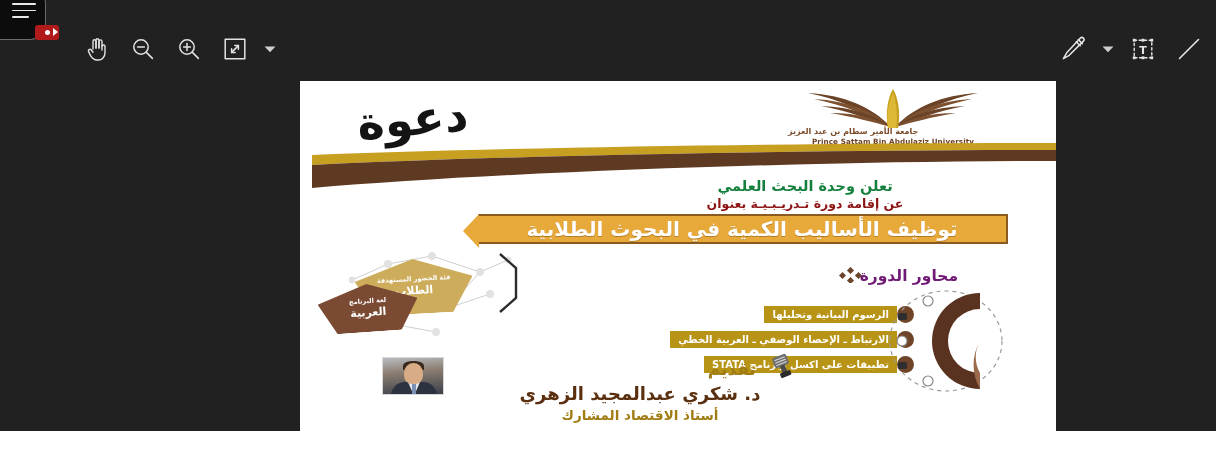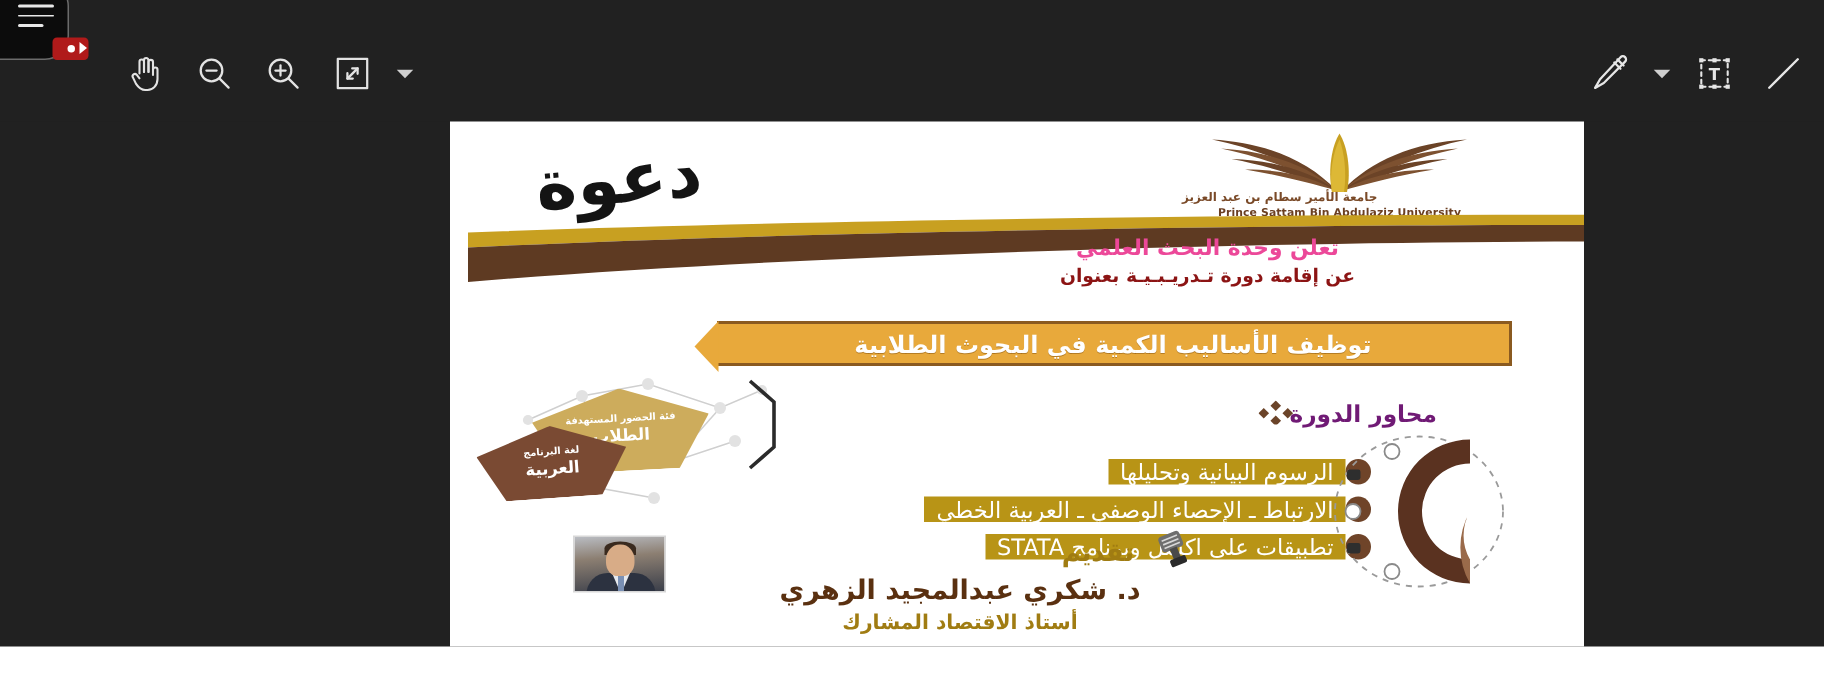--- a/index.html
+++ b/index.html
@@ -104,35 +104,35 @@
   }
 
   
   .swoosh { position: absolute; left: 12px; top: 62px; width: 744px; height: 50px; }
 
   
   .heads {
     position: absolute; right: 36px; top: 76px;
     width: 430px; text-align: center; direction: rtl;
   }
-  .head-1 { font-size: 14.5px; font-weight: 700; color: #ec4899; line-height: 18px; }
+  .head-1 { font-size: 14.5px; font-weight: 700; color: #15803d; line-height: 18px; margin-top: 20px; }
   .head-2 { font-size: 14.5px; font-weight: 700; color: #8c1414; line-height: 19px; }
   .head-3 { font-size: 12.5px; font-weight: 700; color: #8c1414; line-height: 18px; }
 
   
   .ribbon {
     position: absolute; right: 48px; top: 133px;
     width: 530px; height: 30px;
     background: #e8a93b;
     border-top: 2px solid #8a5a20; border-bottom: 2px solid #8a5a20;
     border-right: 2px solid #8a5a20;
     display: flex; align-items: center; justify-content: center;
   }
   .ribbon-txt {
-    font-size: 16px; font-weight: 700; color: #ffffff;
+    font-size: 20px; font-weight: 700; color: #ffffff;
     direction: rtl; letter-spacing: .3px;
     text-shadow: 0 1px 0 rgba(120,70,10,.45);
   }
   .ribbon-notch {
     position: absolute; left: -15px; top: -2px;
     width: 0; height: 0;
     border-top: 17px solid transparent;
     border-bottom: 17px solid transparent;
     border-right: 16px solid #e8a93b;
   }
@@ -177,21 +177,21 @@
   }
   .axes-bullet { position: absolute; right: 193px; top: 186px; width: 24px; height: 16px; }
 
   .topic-row { position: absolute; display: flex; align-items: center; direction: rtl; }
   .topic-bar {
     height: 17px; background: #b89416;
     display: flex; align-items: center; justify-content: center;
     padding: 0 8px;
   }
   .topic-txt {
-    font-size: 15px; font-weight: 400; color: #ffffff;
+    font-size: 10px; font-weight: 700; color: #ffffff;
     direction: rtl; white-space: nowrap;
   }
   .topic-dot {
     width: 17px; height: 17px; border-radius: 50%;
     background: #6f4429; margin-right: 5px; flex: 0 0 auto;
   }
   .topic-1 { right: 137px; top: 225px; }
   .topic-2 { right: 137px; top: 250px; }
   .topic-3 { right: 137px; top: 275px; }
 

